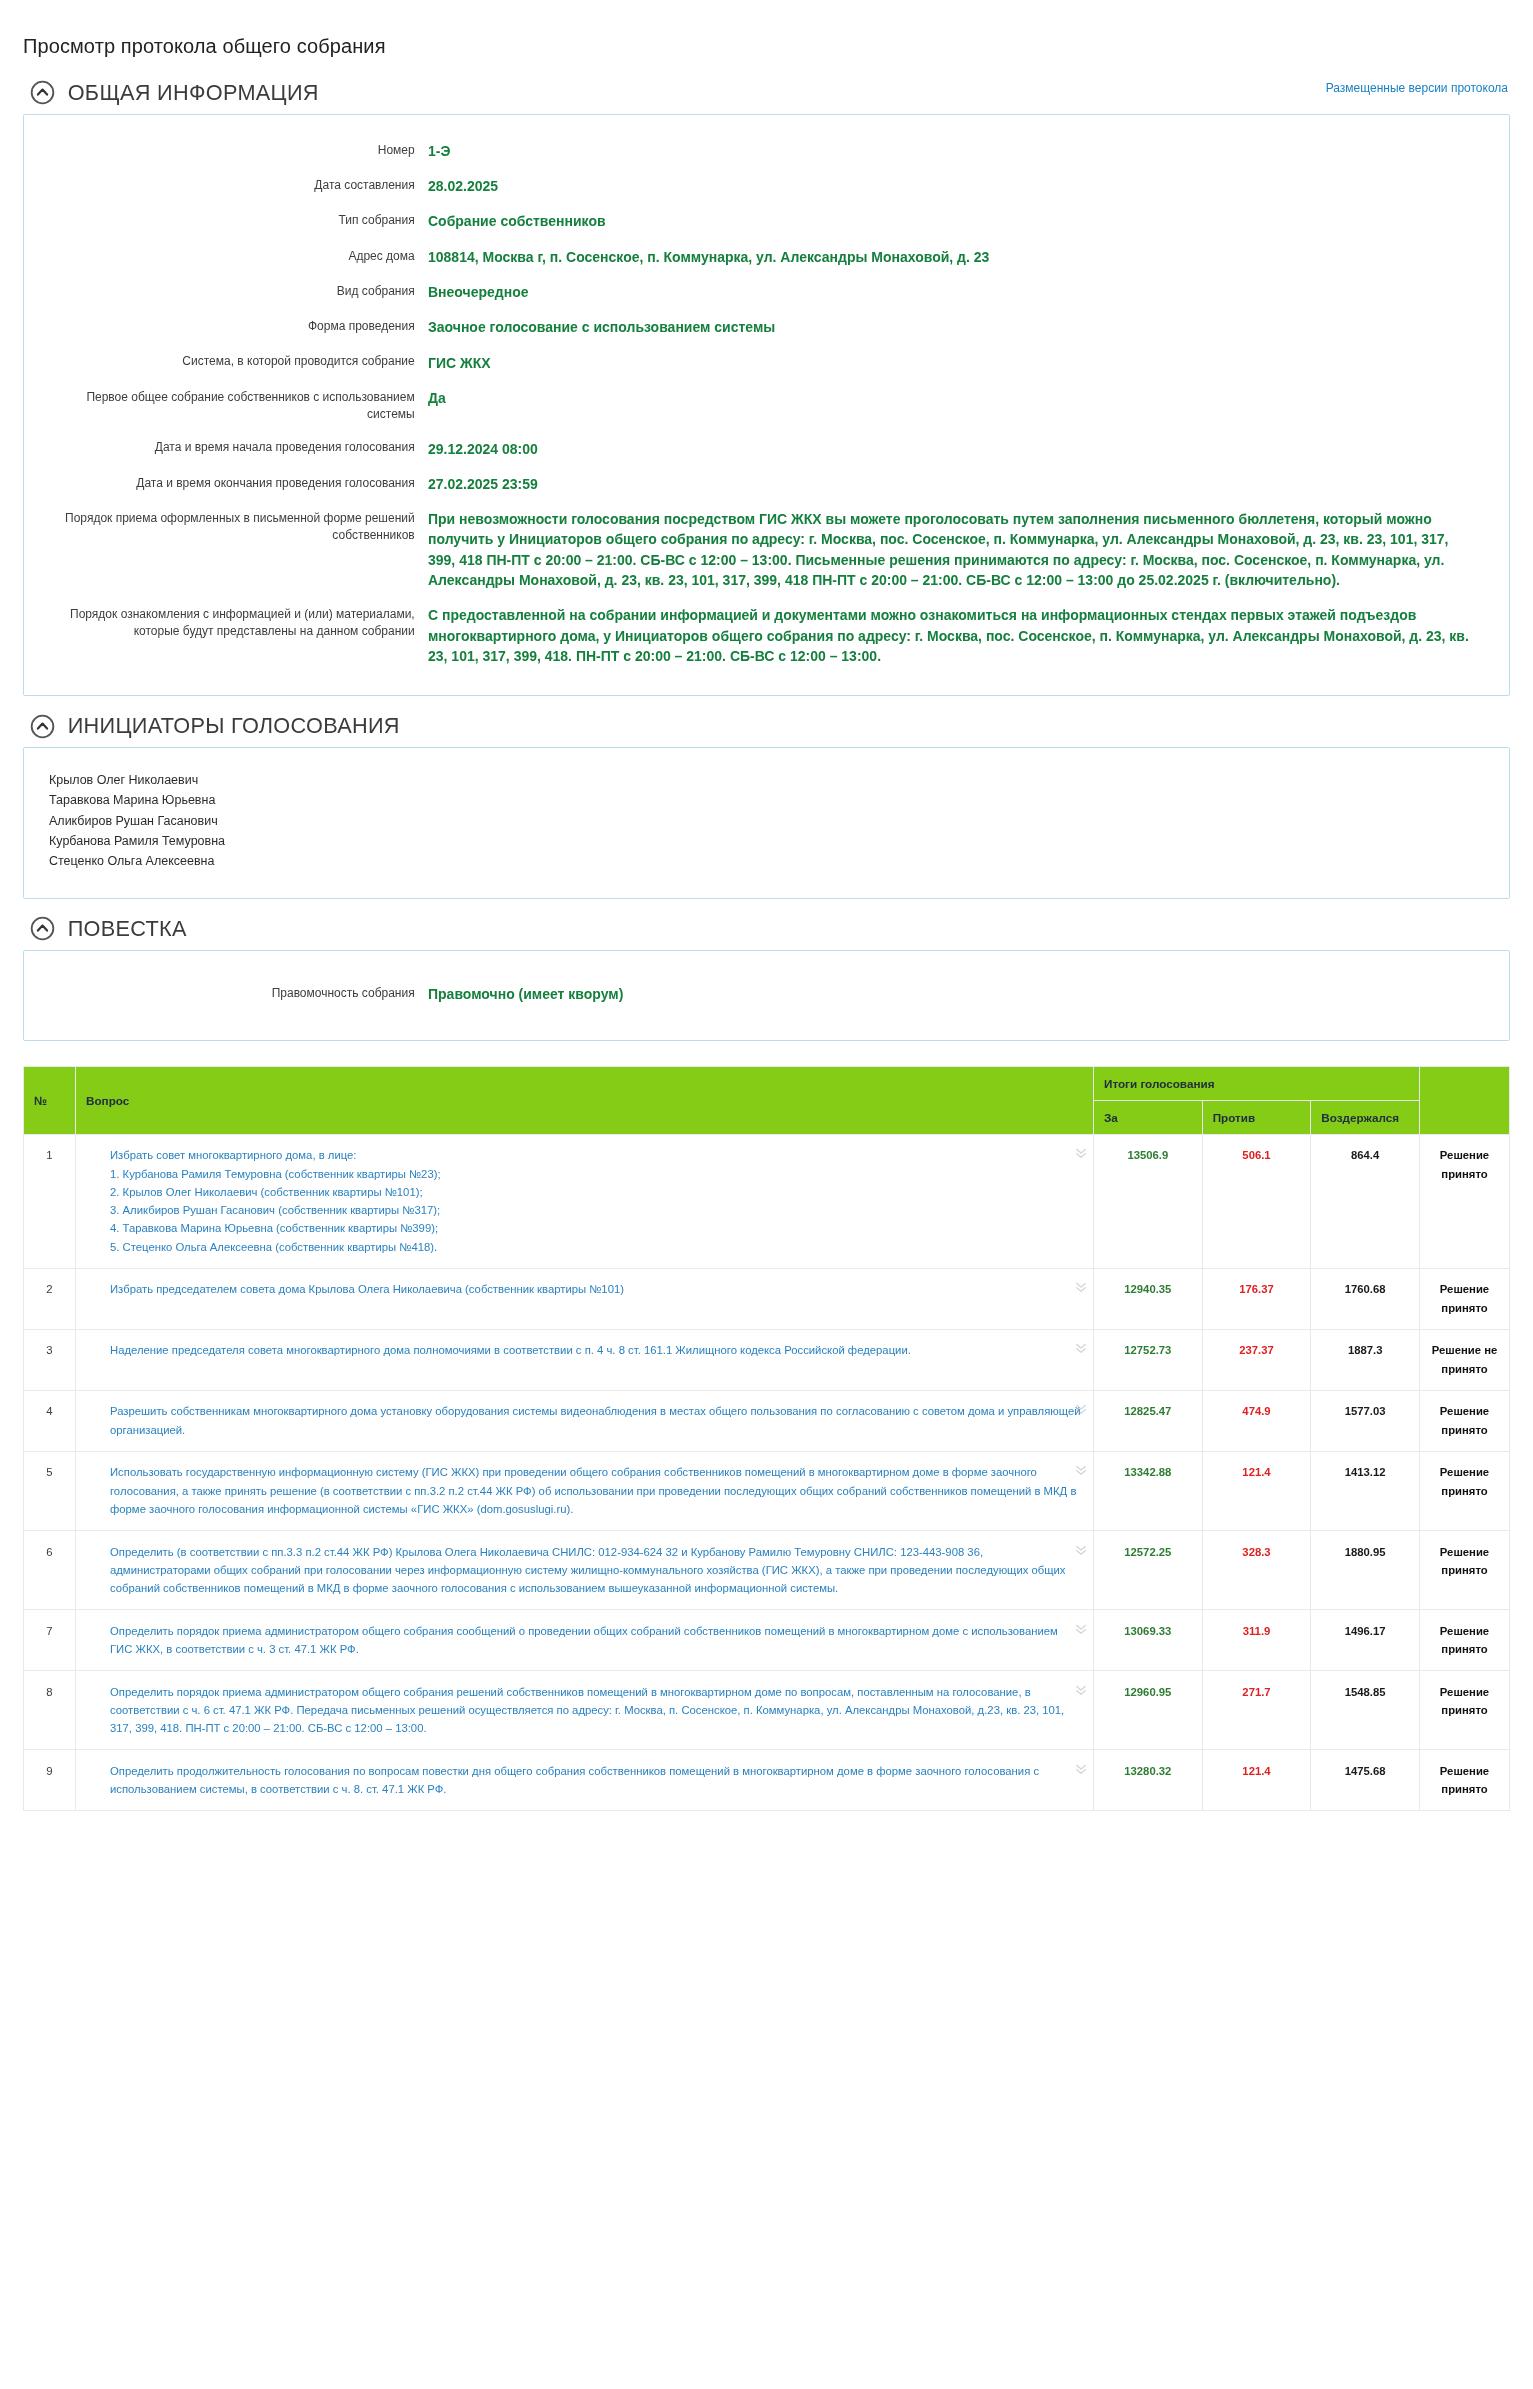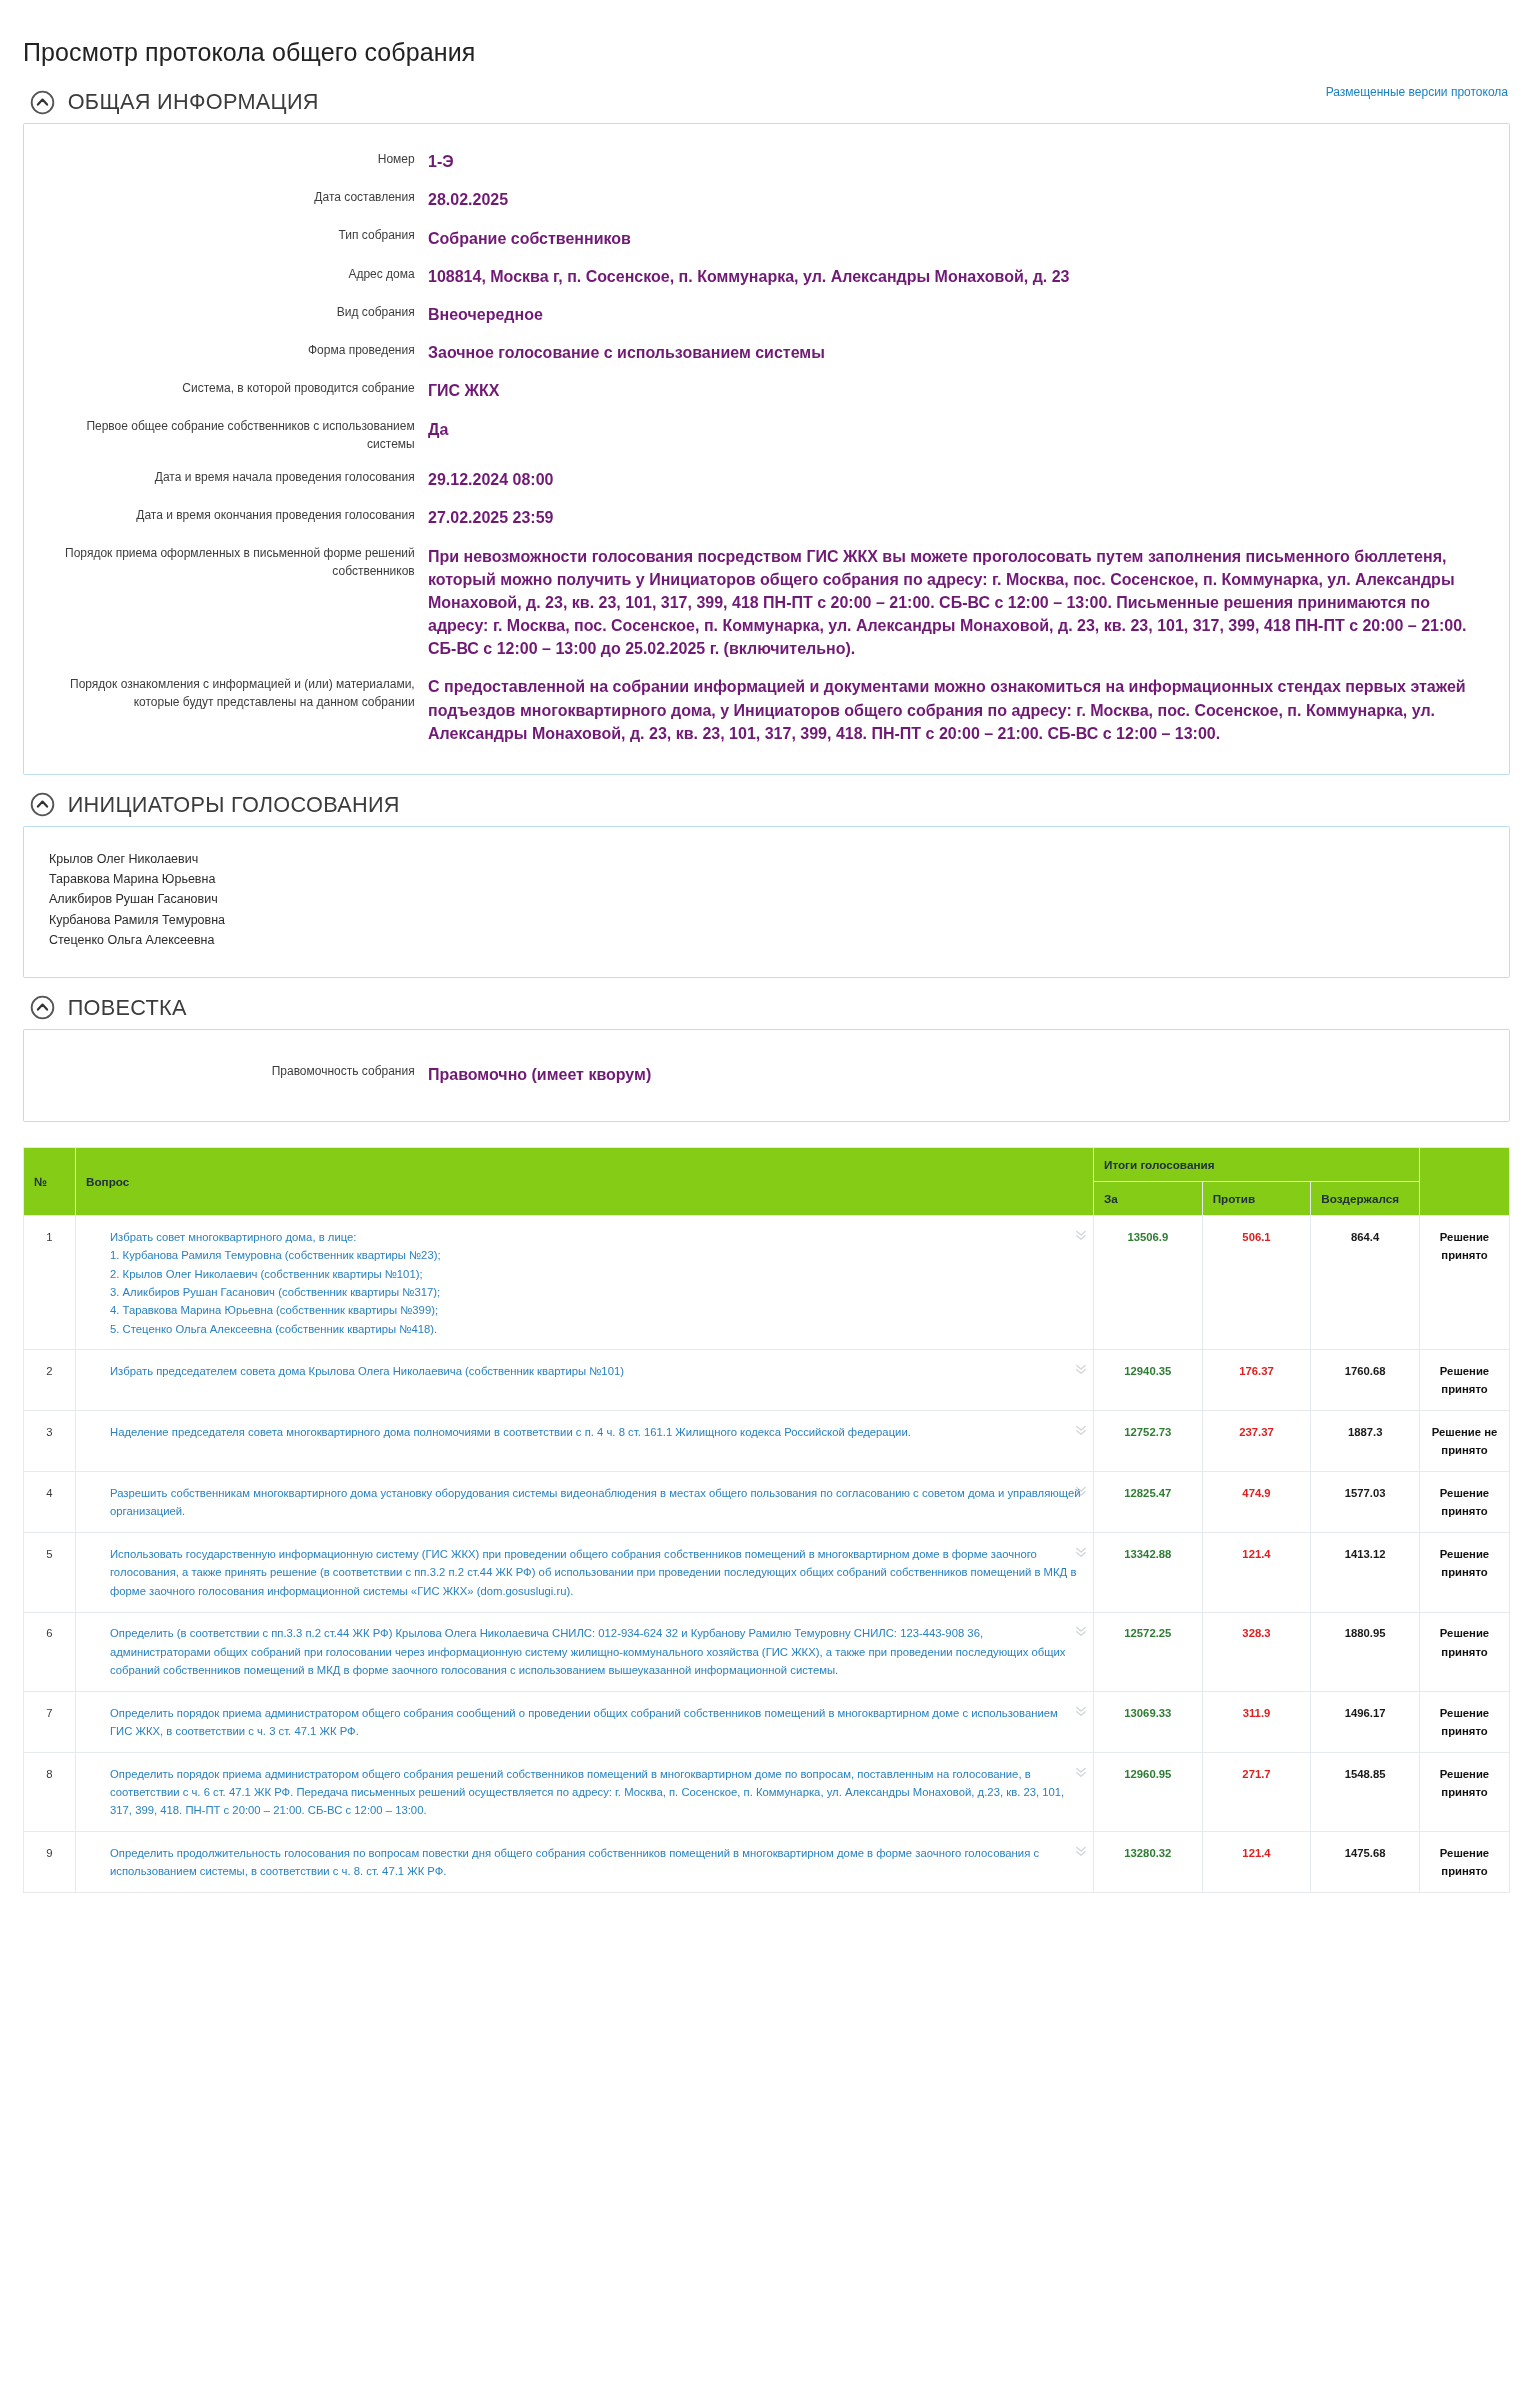--- a/index.html
+++ b/index.html
@@ -7,21 +7,21 @@
     margin: 0; padding: 0;
     background: #ffffff;
     font-family: "Liberation Sans", sans-serif;
   }
   body { width: 1533px; min-height: 2389px; }
 
   .page { width: 1533px; padding: 0 23px 33px 23px; position: relative; }
 
   
   .page-title {
-    font-size: 25px;
+    font-size: 20px;
     color: #222222;
     font-weight: normal;
     padding: 21.7px 0 5px 0;
     letter-spacing: 0.1px;
   }
   .top-link-row {
     position: absolute;
     right: 25px;
     top: 67px;
     text-align: right;
@@ -70,22 +70,22 @@
     width: 379px;
     flex: 0 0 379px;
     text-align: right;
     padding-right: 13.3px;
     font-size: 12px;
     color: #3d3d3d;
     line-height: 1.45;
     padding-top: 0.8px;
   }
   .info-value {
-    font-size: 16px;
-    color: #701a75;
+    font-size: 14px;
+    color: #15803d;
     font-weight: bold;
     line-height: 1.45;
     max-width: 1042px;
   }
 
   
   .initiators {
     padding: 21.7px 25px 27px 25px;
   }
   .initiator-line {

